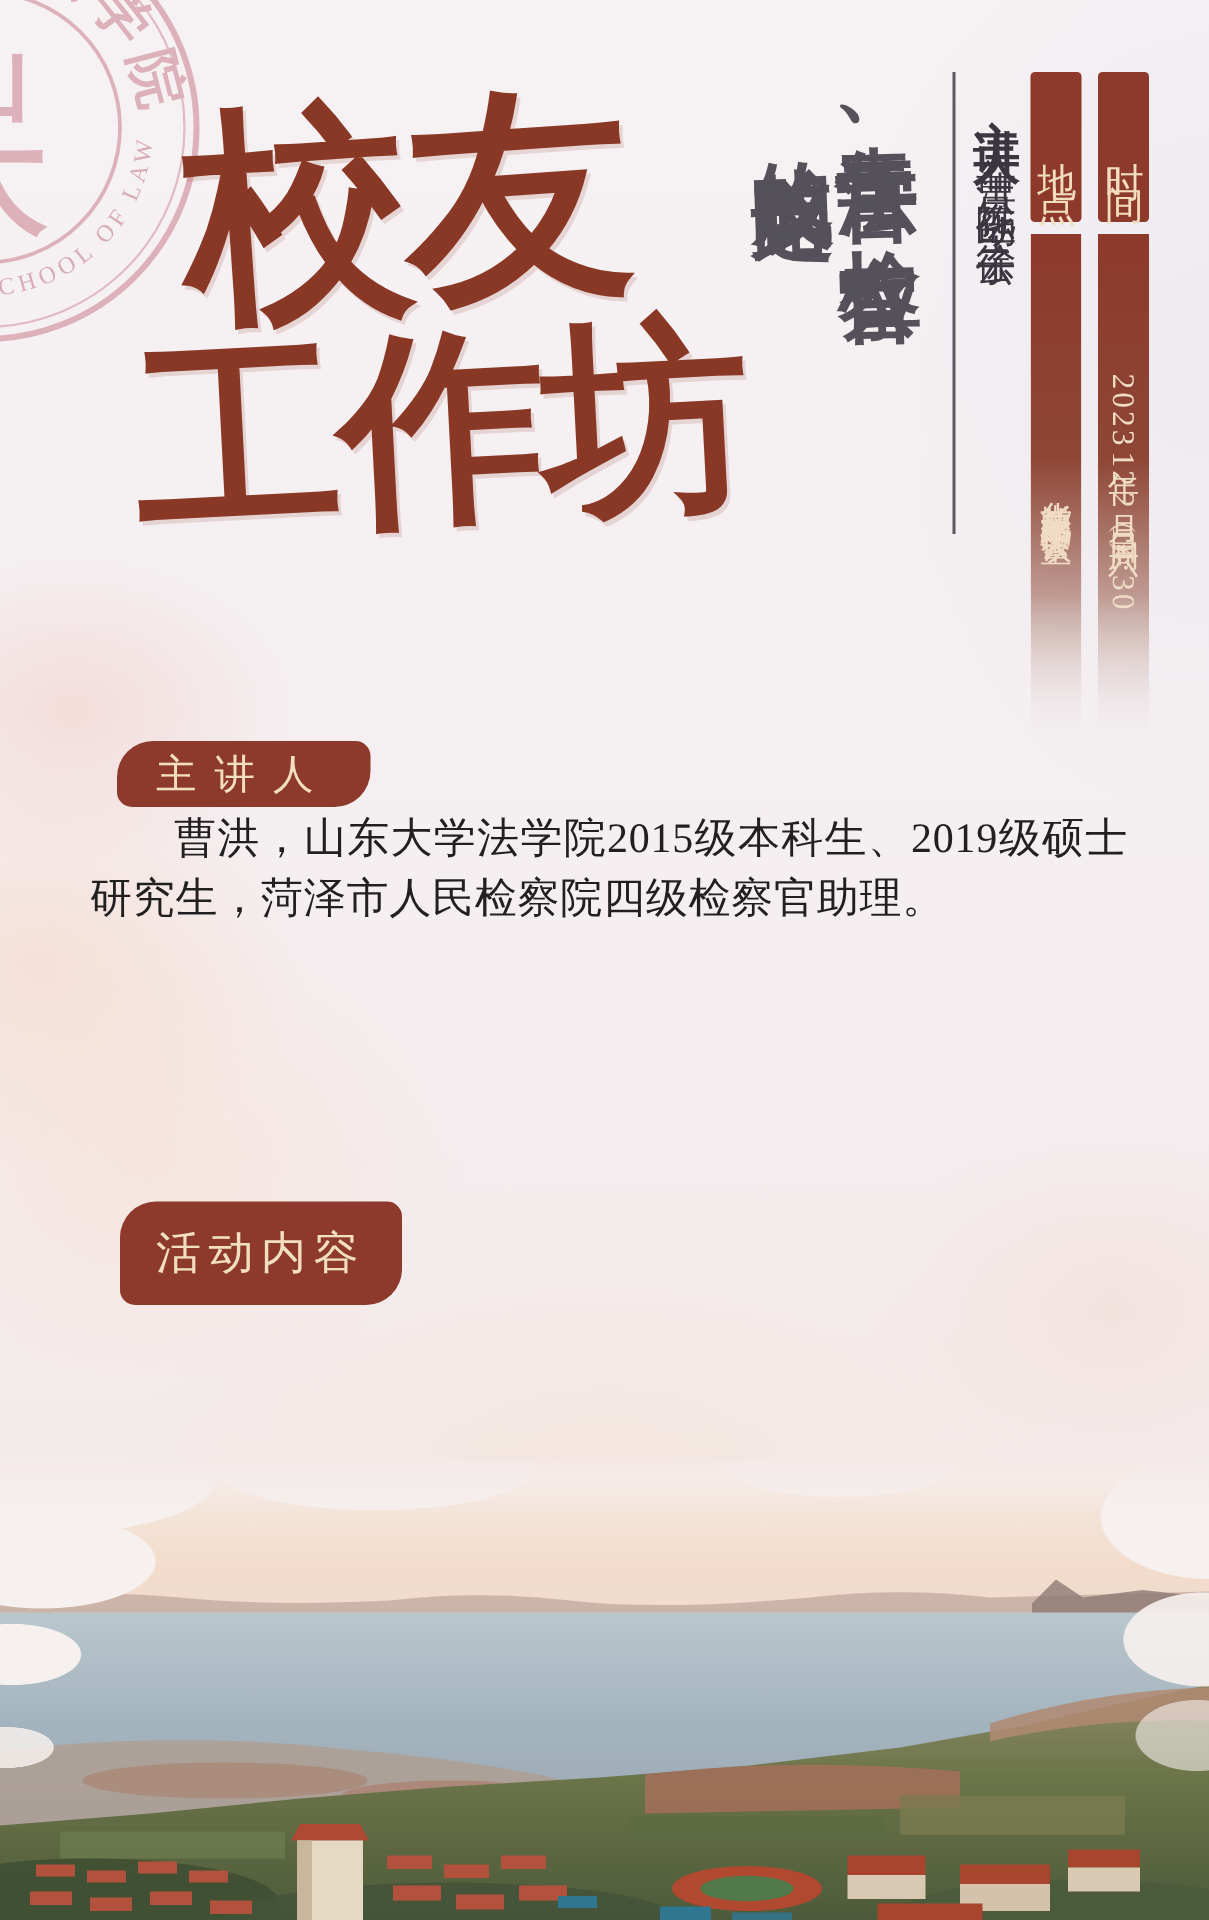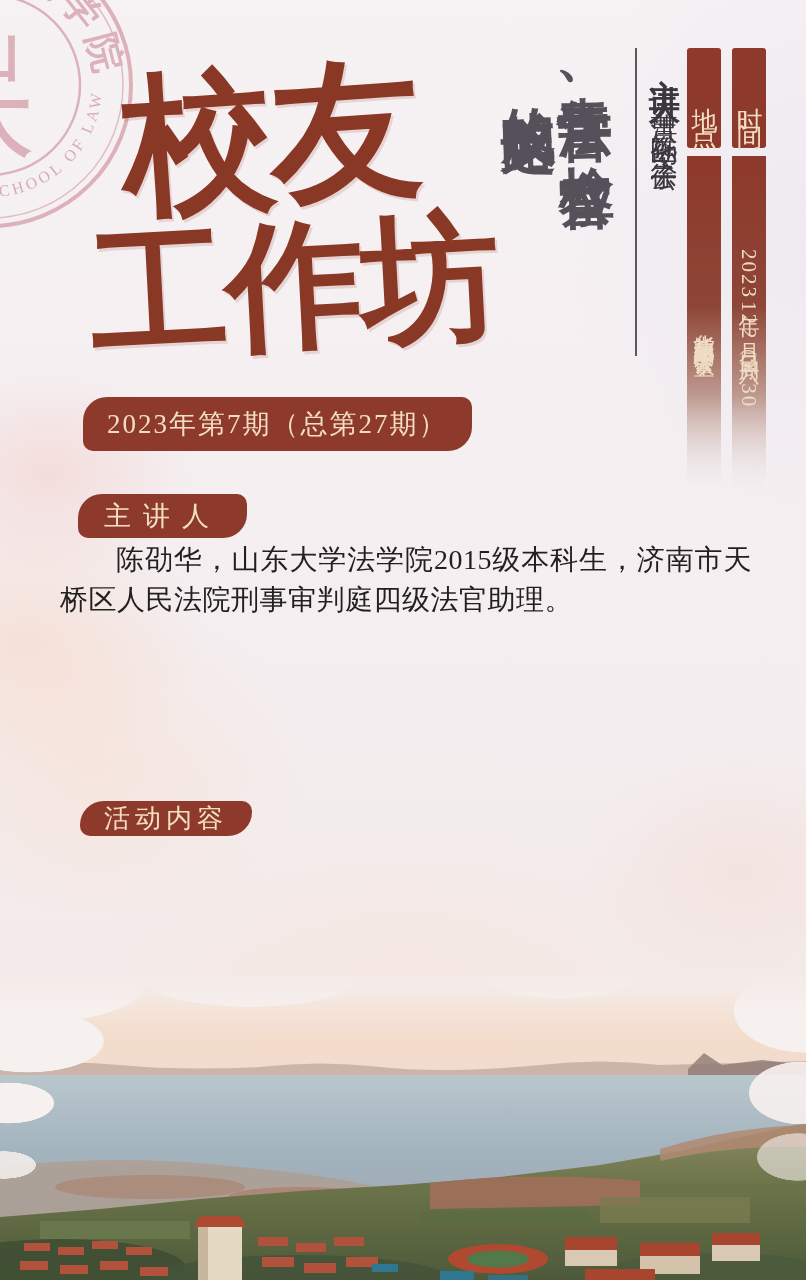--- a/index.html
+++ b/index.html
@@ -68,21 +68,21 @@
   .time-bar{   left:732px; top:156px; }
 
   
   .leaf{
     background:#8d392b; color:#f2dfc2;
     border-radius:24px 10px 24px 10px;
     white-space:nowrap;
   }
   .issue-banner{ left:83px; top:397px; font-size:27px; padding:9px 24px; letter-spacing:2px; }
   .sec-head-1{ left:78px; top:494px; font-size:27px; padding:4px 26px; letter-spacing:12px; }
-  .sec-head-2{ left:80px; top:801px; font-size:26px; padding:0 24px; letter-spacing:5px; }
+  .sec-head-2{ left:80px; top:801px; font-size:30px; padding:14px 24px; letter-spacing:5px; }
 
   
   .bodytext{
     left:60px; width:692px; color:#221f20; font-size:28px; line-height:40px;
     text-align:justify; letter-spacing:.5px;
   }
   .bodytext p{ text-indent:2em; margin:0; }
   .speakers-text{ top:540px; }
   .content-text{ top:852px; }
 
@@ -140,25 +140,24 @@
     <span class="speaker-name">陈劭华</span>
     <span class="speaker-name">徐子云</span>
   </div>
 
   <div class="abs v info-head place-head">地点</div>
   <div class="abs v info-bar place-bar">华岗苑北楼三楼中厅会议室</div>
 
   <div class="abs v info-head time-head">时间</div>
   <div class="abs v info-bar time-bar">2023年12月2日（周六）14:30</div>
 
-  <div class="abs leaf issue-banner">2023年第7期（总第27期）</div>
 
   <div class="abs leaf sec-head-1">主讲人</div>
   <div class="abs bodytext speakers-text">
-    <p>陈劭华，山东大学法学院2015级本科生，济南市天桥区人民法院刑事审判庭四级法官助理。</p>
+    <p>曹洪，山东大学法学院2015级本科生、2019级硕士研究生，菏泽市人民检察院四级检察官助理。</p>
   </div>
 
   <div class="abs leaf sec-head-2">活动内容</div>
 
   <div class="abs photo">
     <svg viewBox="0 0 806 305" preserveAspectRatio="none">
       <defs>
         <linearGradient id="sky" x1="0" y1="0" x2="0" y2="1">
           <stop offset="0" stop-color="#f5ece6"></stop>
           <stop offset="0.55" stop-color="#f3dccb"></stop>

